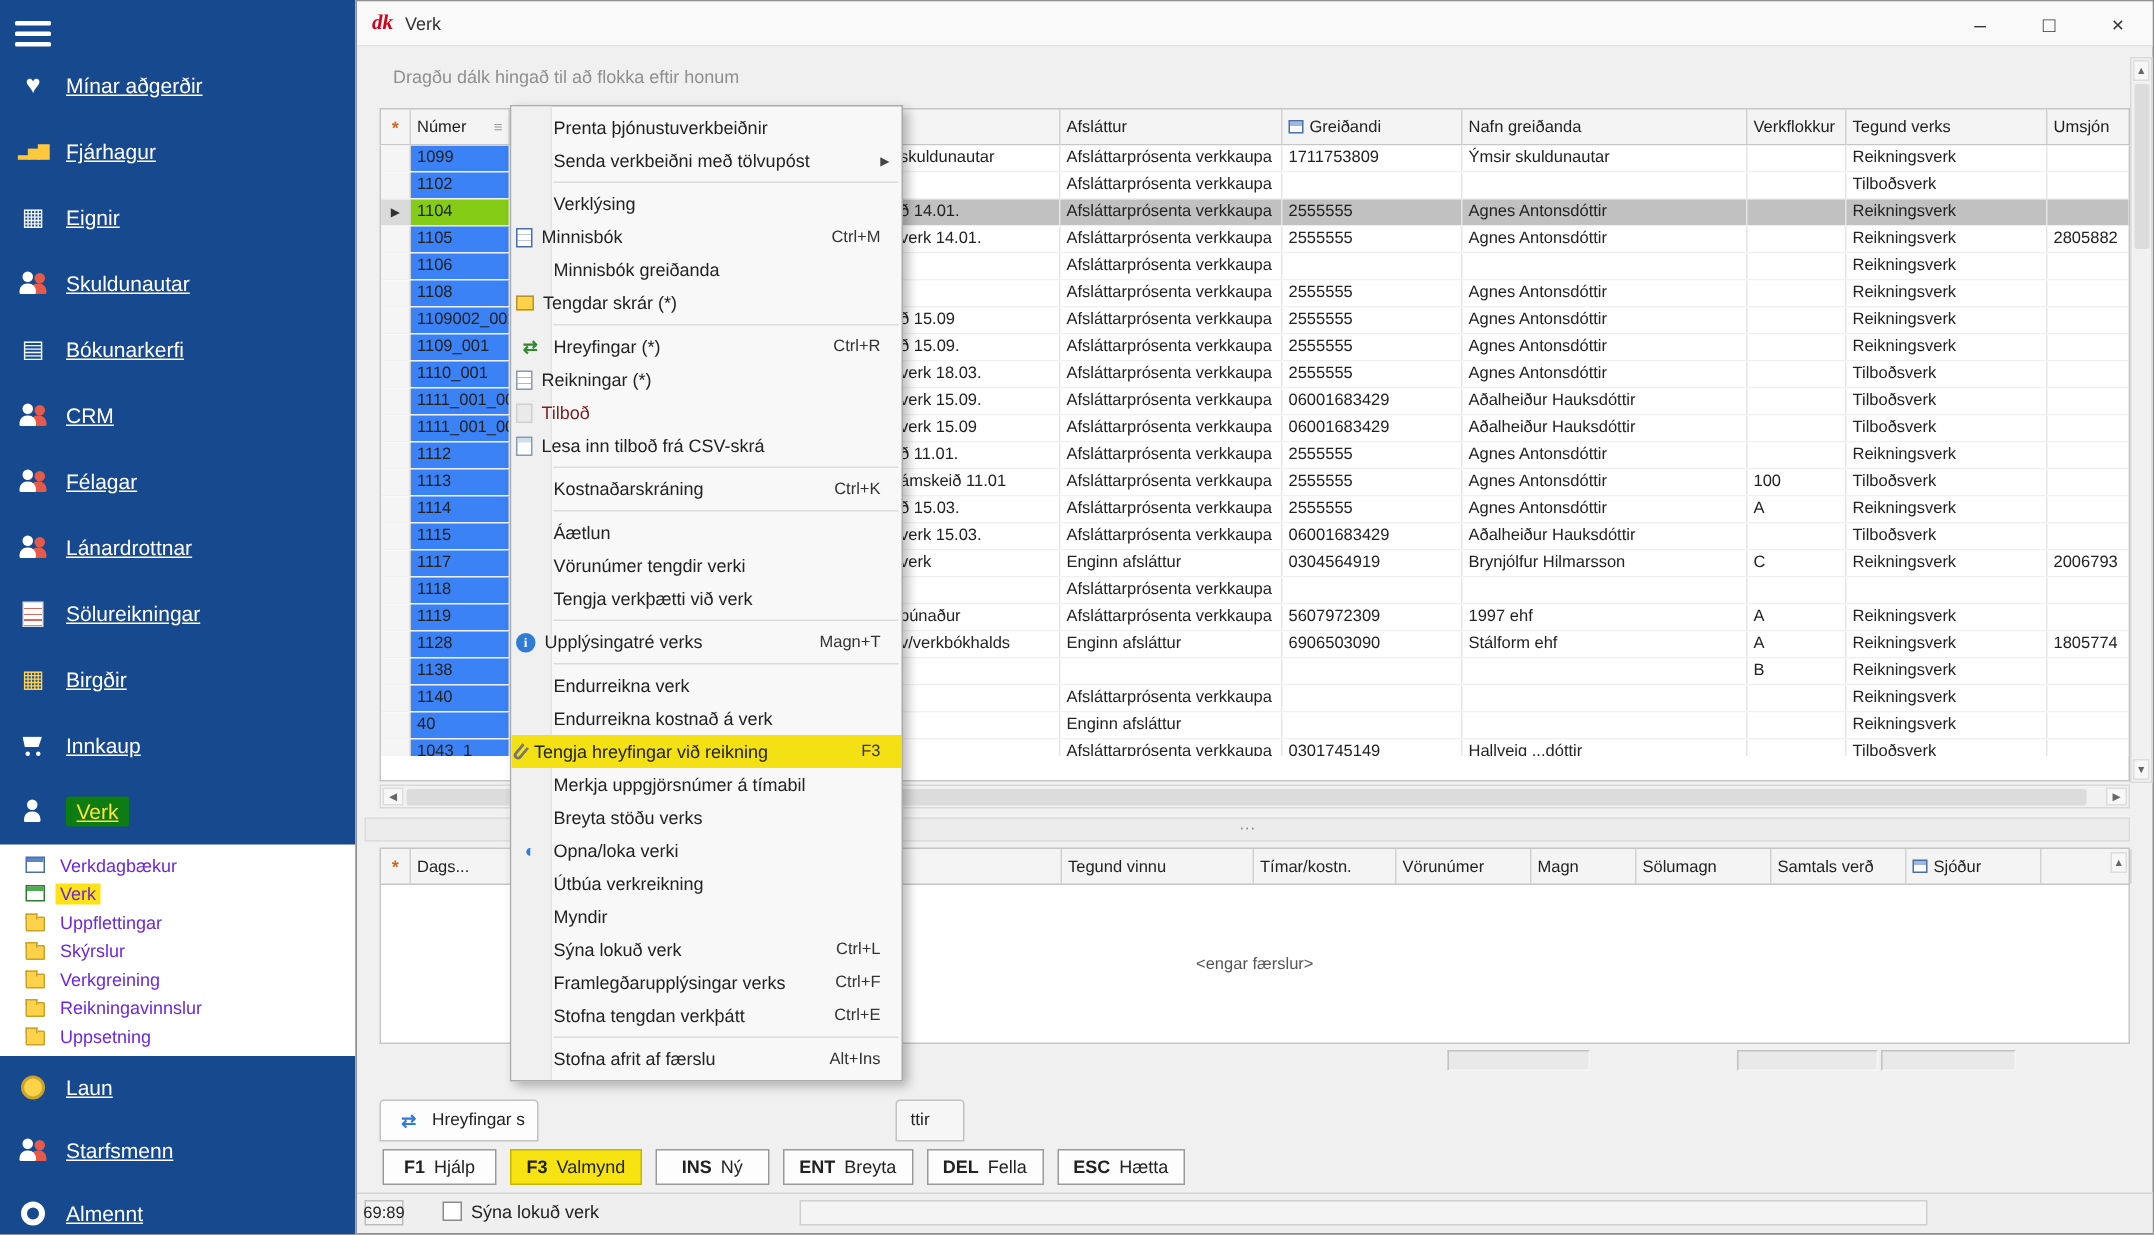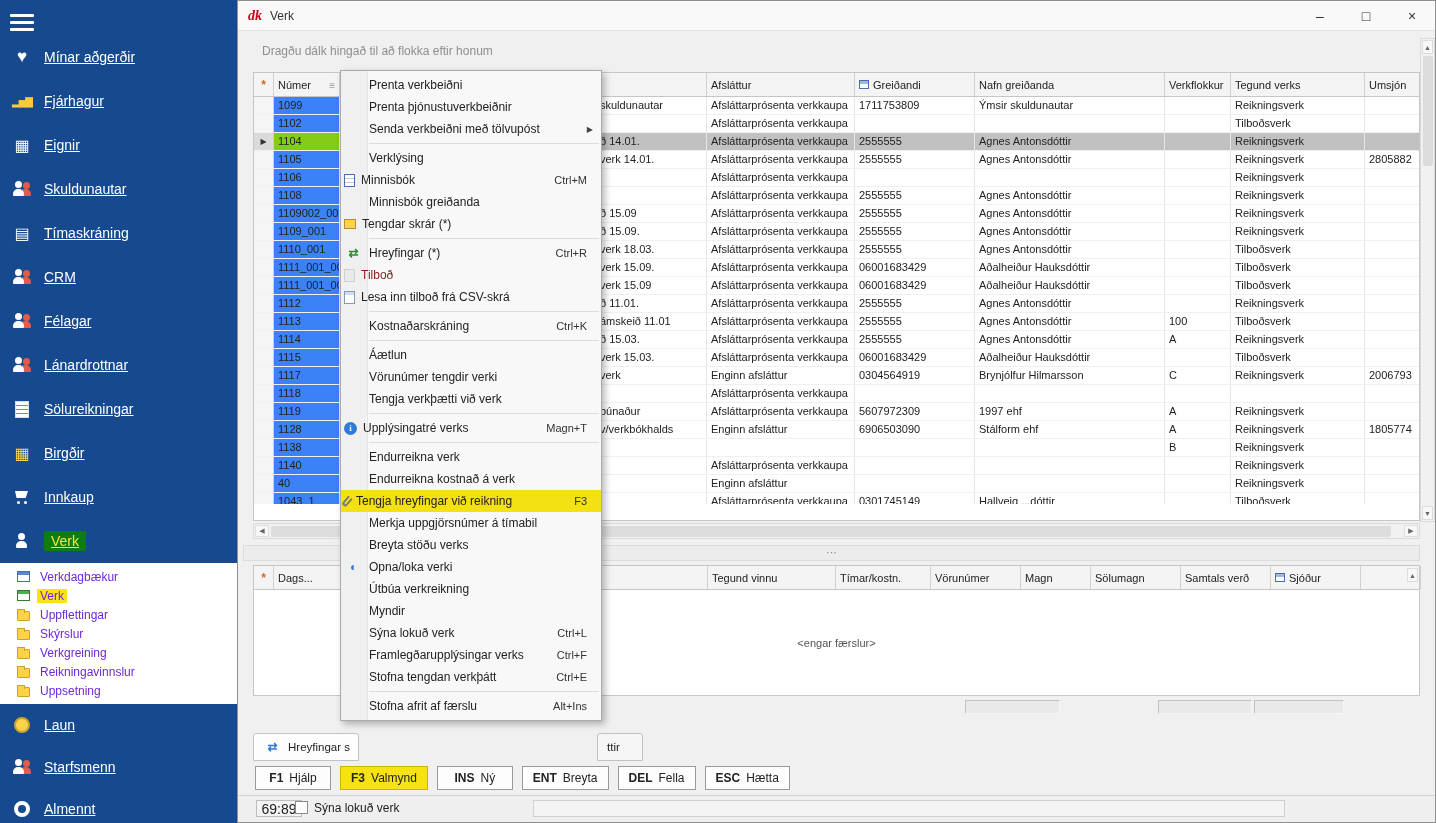--- a/index.html
+++ b/index.html
@@ -113,22 +113,22 @@
   .tab2{left:597px;width:46px;}
   .movements-icon::after{content:"⇄";color:#2f7bd6;font-weight:bold;font-size:12px;}
 
   .fbar{position:absolute;left:255px;top:766px;display:flex;gap:9px;text-align:right;}
   .fbtn{height:24px;min-width:76px;background:#fdfdfd;border:1px solid #9a9a9a;display:flex;align-items:center;
         justify-content:center;gap:6px;font-size:12px;padding:0 10px;cursor:pointer;}
   .fbtn .fkey{font-weight:bold;}
   .fbtn.highlighted{background:#f7e311;border-color:#c9b400;}
 
   .statusbar{position:absolute;left:238px;top:795px;width:1197px;height:27px;background:#efefef;border-top:1px solid #d4d4d4;}
-  .counter{position:absolute;left:5px;top:4px;width:46px;height:17px;border:1px solid #bdbdbd;background:#f3f3f3;
-           font-size:14px;display:flex;align-items:center;justify-content:center;margin-left:13px;}
+  .counter{position:absolute;left:5px;top:4px;width:26px;height:17px;border:1px solid #bdbdbd;background:#f3f3f3;
+           font-size:11px;display:flex;align-items:center;justify-content:center;}
   .chk{position:absolute;left:57px;top:5px;width:13px;height:13px;border:1px solid #8a8a8a;background:#fff;cursor:pointer;}
   .chklabel{position:absolute;left:76px;top:5px;font-size:12px;}
   .statusfield{position:absolute;left:295px;top:4px;width:752px;height:17px;border:1px solid #cfcfcf;background:#f4f4f4;}
 
   
   .menu{position:absolute;left:340px;top:70px;width:262px;background:#f8f8f8;border:1px solid #ababab;
         box-shadow:3px 3px 7px rgba(0,0,0,.28);padding:3px 0;z-index:60;}
   .menu::before{content:"";position:absolute;left:0;top:0;bottom:0;width:26px;background:#f0f0f0;border-right:1px solid #e4e4e4;}
   .mi{position:relative;display:flex;height:22px;align-items:center;gap:6px;padding:0 8px 0 3px;font-size:12px;cursor:pointer;}
   .mi-icon{width:19px;flex:none;display:flex;align-items:center;justify-content:center;}
@@ -175,21 +175,21 @@
         <div class="side-item">
         <span class="sicon building-icon"></span>
         <span class="slabel">Eignir</span>
       </div>
         <div class="side-item">
         <span class="sicon debtors-icon"></span>
         <span class="slabel">Skuldunautar</span>
       </div>
         <div class="side-item">
         <span class="sicon ledger-icon"></span>
-        <span class="slabel">Tímaskráning</span>
+        <span class="slabel">Bókunarkerfi</span>
       </div>
         <div class="side-item">
         <span class="sicon crm-icon"></span>
         <span class="slabel">CRM</span>
       </div>
         <div class="side-item">
         <span class="sicon members-icon"></span>
         <span class="slabel">Félagar</span>
       </div>
         <div class="side-item">
@@ -655,26 +655,20 @@
   <div class="statusbar">
     <span class="counter">69:89</span>
     <span class="chk"></span>
     <span class="chklabel">Sýna lokuð verk</span>
     <span class="statusfield"></span>
   </div>
 
   <div class="menu">
       <div class="mi">
       <span class="mi-icon"></span>
-      <span class="mi-label">Prenta verkbeiðni</span>
-      <span class="mi-shortcut"></span>
-      <span class="mi-arrow"></span>
-    </div>
-      <div class="mi">
-      <span class="mi-icon"></span>
       <span class="mi-label">Prenta þjónustuverkbeiðnir</span>
       <span class="mi-shortcut"></span>
       <span class="mi-arrow"></span>
     </div>
       <div class="mi">
       <span class="mi-icon"></span>
       <span class="mi-label">Senda verkbeiðni með tölvupóst</span>
       <span class="mi-shortcut"></span>
       <span class="mi-arrow">▶</span>
     </div>
@@ -711,20 +705,26 @@
       <div class="mi separator">
       
       
       
       
     </div>
       <div class="mi">
       <span class="mi-icon transactions-icon"></span>
       <span class="mi-label">Hreyfingar (*)</span>
       <span class="mi-shortcut">Ctrl+R</span>
+      <span class="mi-arrow"></span>
+    </div>
+      <div class="mi">
+      <span class="mi-icon invoices-icon"></span>
+      <span class="mi-label">Reikningar (*)</span>
+      <span class="mi-shortcut"></span>
       <span class="mi-arrow"></span>
     </div>
       <div class="mi disabled">
       <span class="mi-icon offer-icon"></span>
       <span class="mi-label">Tilboð</span>
       <span class="mi-shortcut"></span>
       <span class="mi-arrow"></span>
     </div>
       <div class="mi">
       <span class="mi-icon csv-icon"></span>

